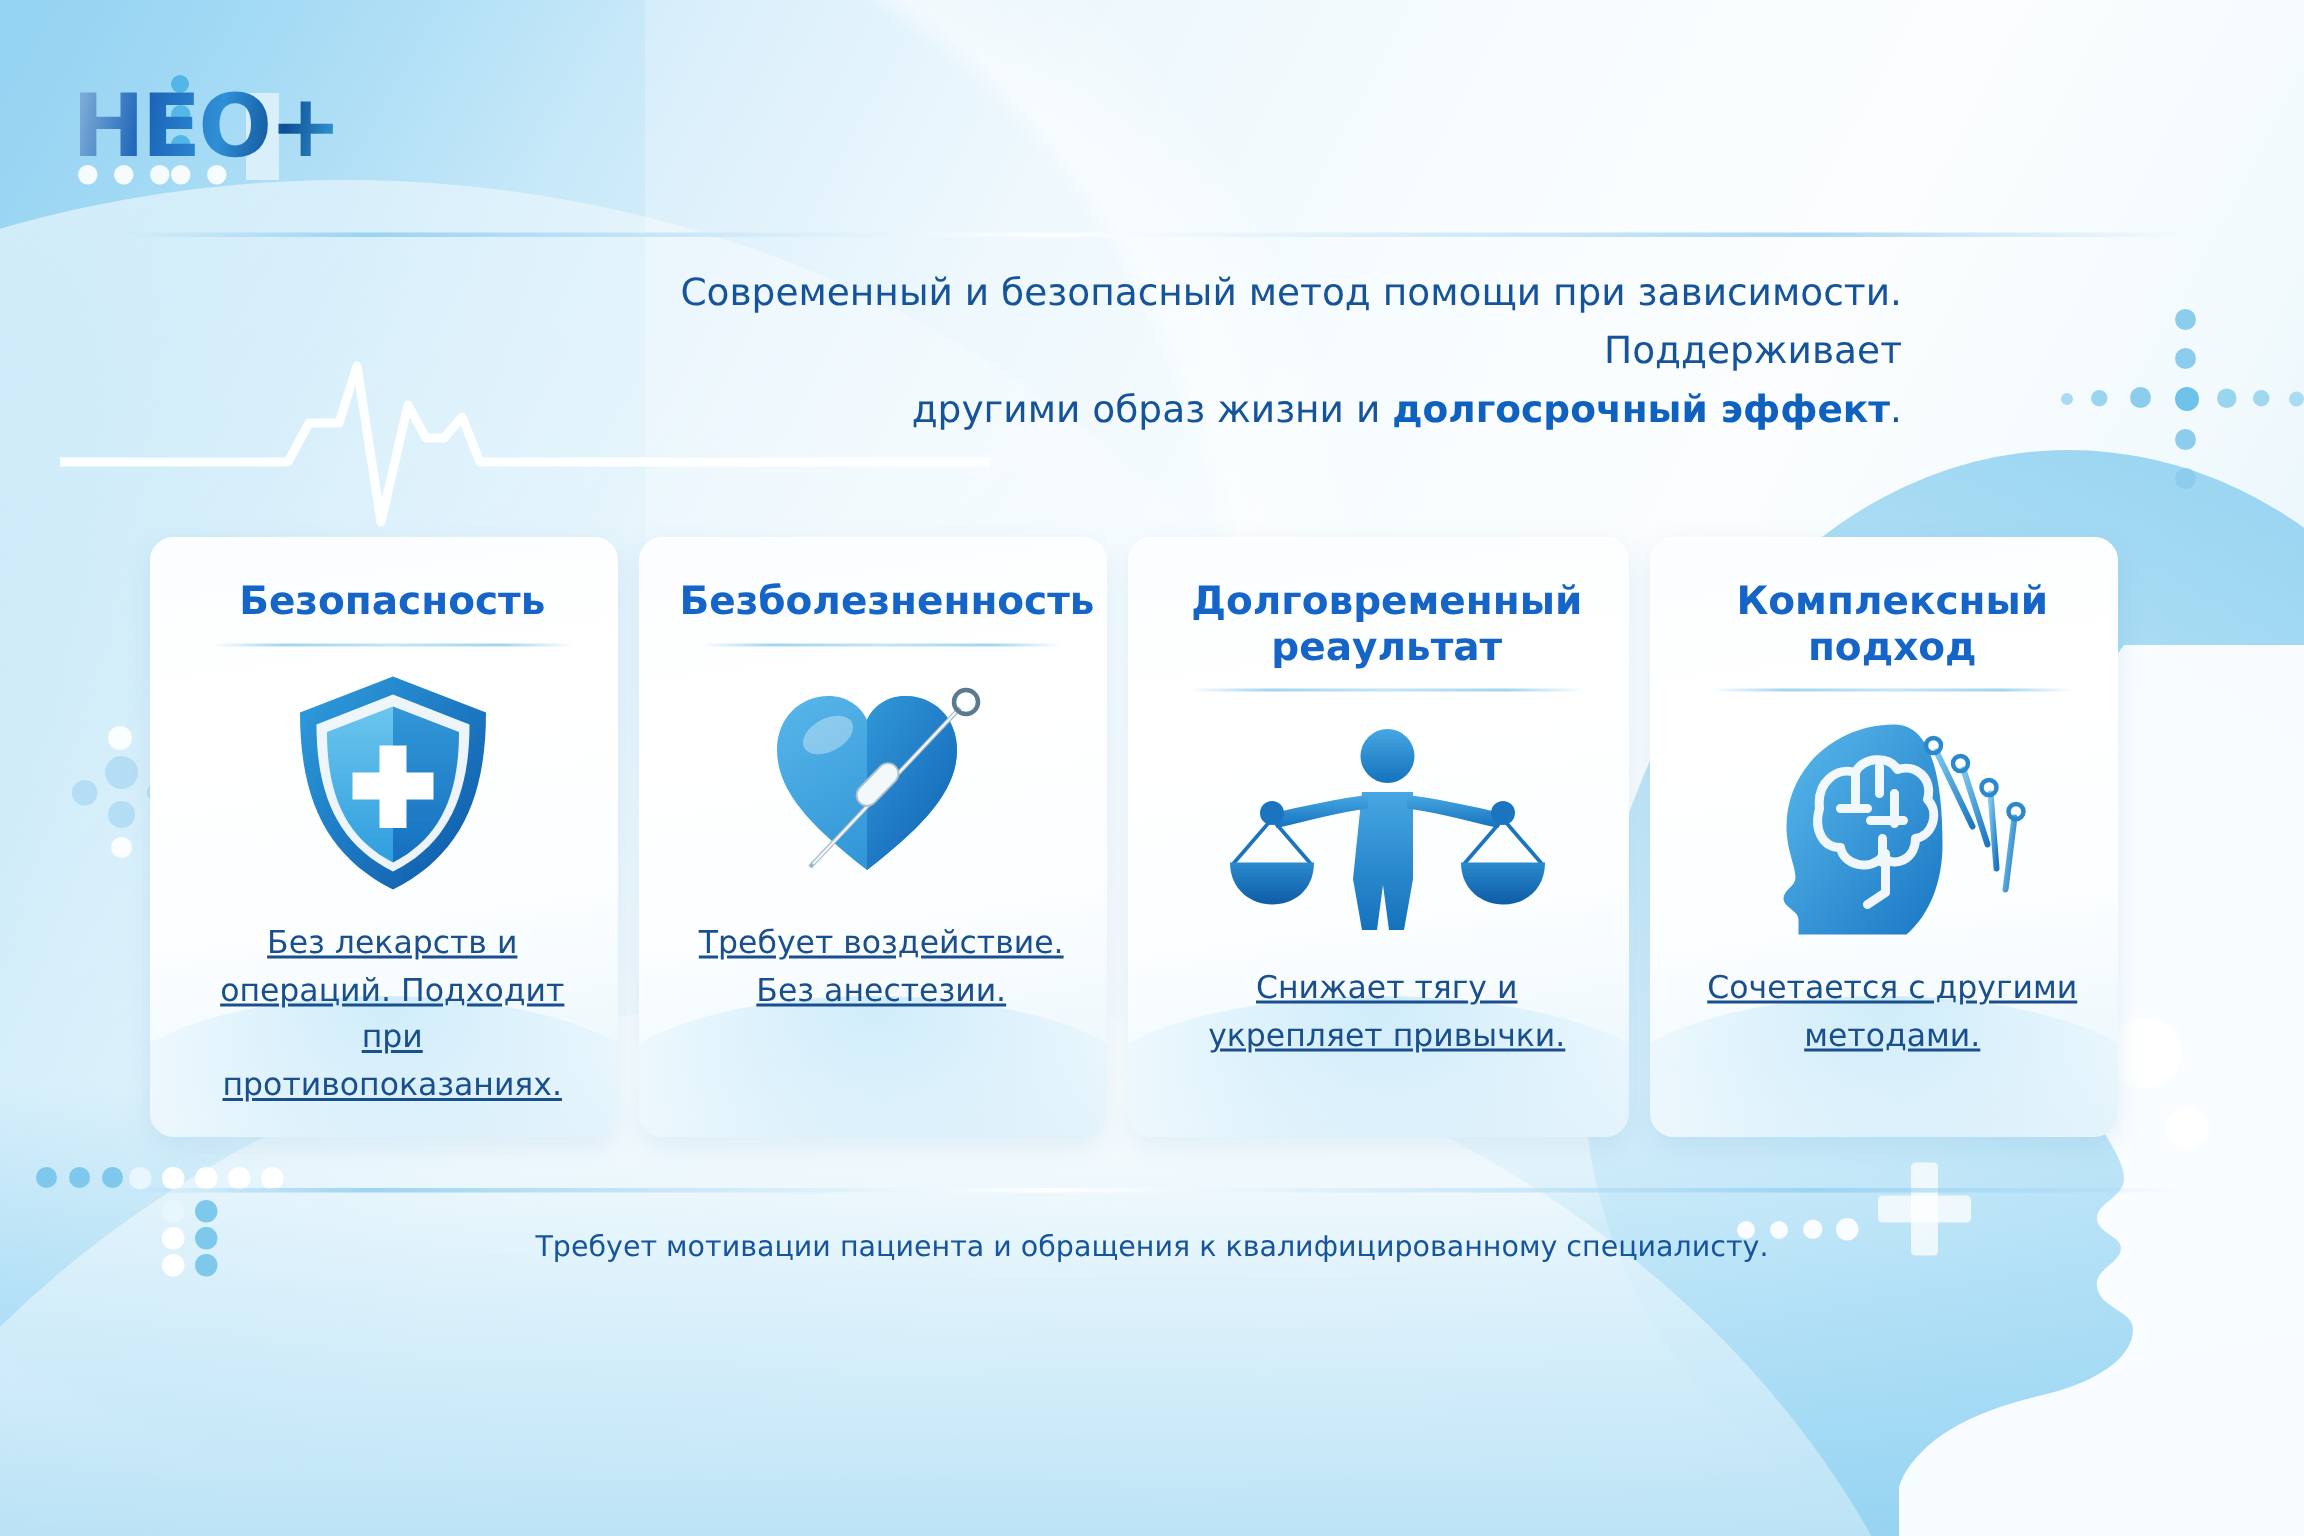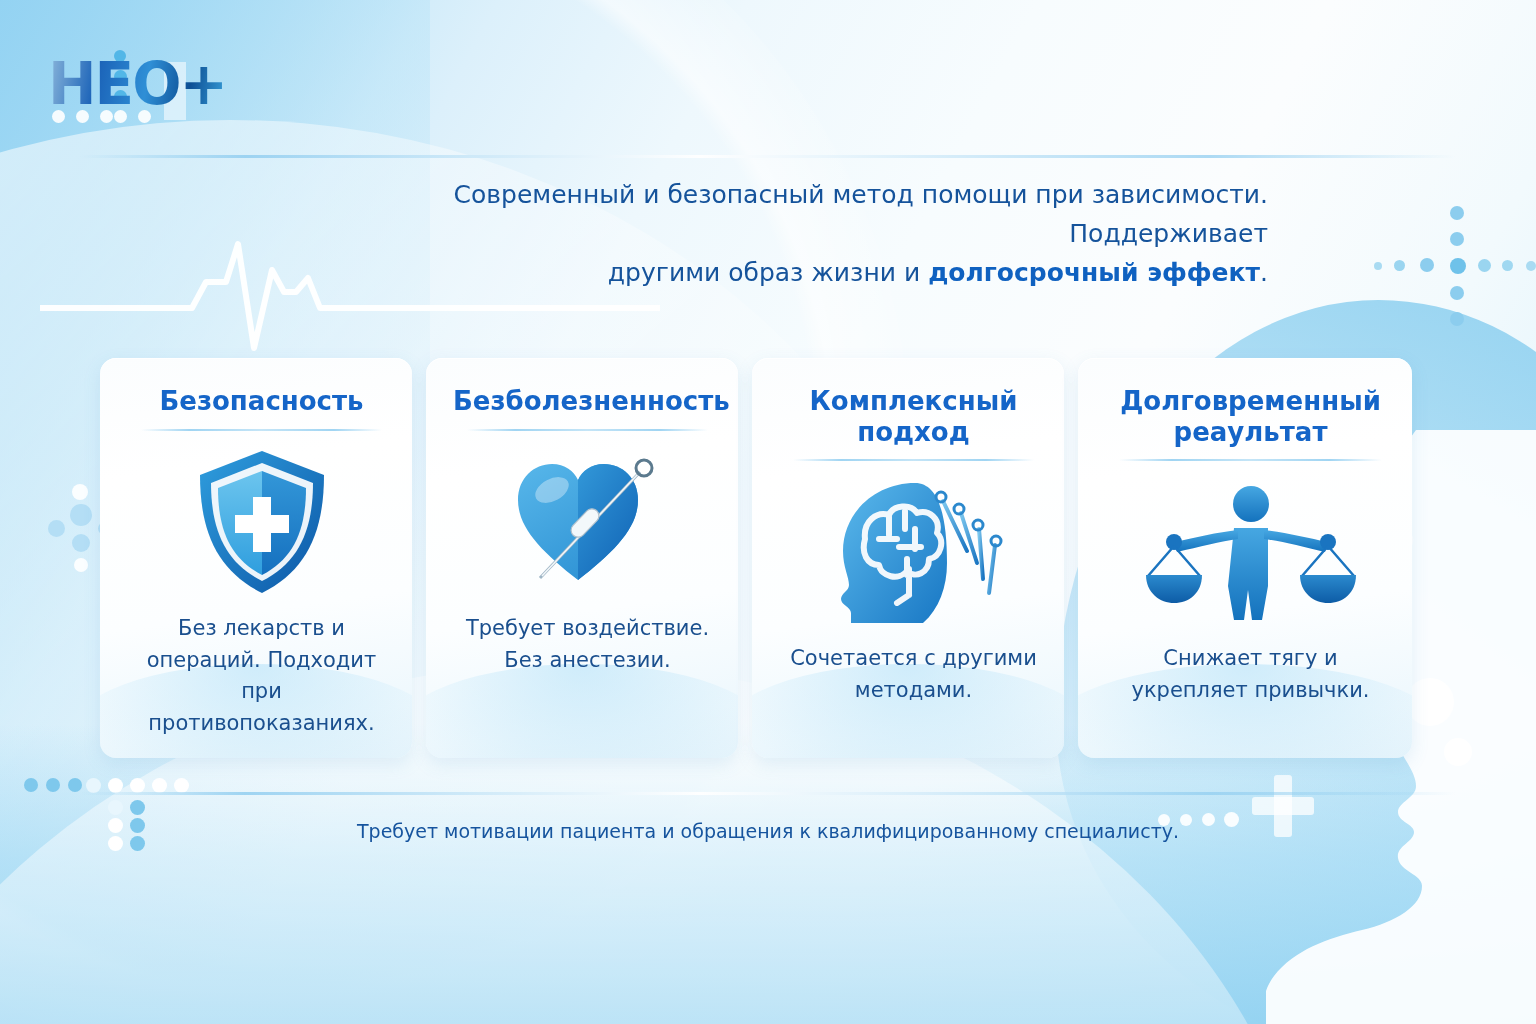--- a/index.html
+++ b/index.html
@@ -176,20 +176,21 @@
     height: 170px;
     display: flex; align-items: center; justify-content: center;
     margin-top: 6px;
   }
   .card-text {
     position: relative; z-index: 2;
     margin: 6px 18px 0;
     text-align: center;
     font-size: 21px; line-height: 1.52; color: #1a4f8e;
     font-family: "DejaVu Sans", sans-serif;
+    text-decoration: underline;
   }
 
   
   #footer-note {
     position: absolute; left: 268px; top: 820px; width: 1000px;
     text-align: center;
     font-size: 19px; color: #16549e;
     font-family: "DejaVu Sans", sans-serif;
   }
 </style>
@@ -362,20 +363,52 @@
           <ellipse cx="40" cy="38" rx="18" ry="11" fill="#ffffff" opacity="0.35" transform="rotate(-28 40 38)"></ellipse>
           <g>
             <line x1="28" y1="126" x2="128" y2="20" stroke="#9fb6c6" stroke-width="3"></line>
             <line x1="30" y1="124" x2="126" y2="22" stroke="#f2f6f9" stroke-width="1.6"></line>
             <rect x="66" y="54" width="14" height="34" rx="7" fill="#f3f8fb" stroke="#aebfcc" stroke-width="1.2" transform="rotate(44 73 71)"></rect>
             <circle cx="132" cy="16" r="8" fill="none" stroke="#5b7a8e" stroke-width="3"></circle>
           </g>
         </svg>
       </div>
       <div class="card-text">Требует воздействие. Без анестезии.</div>
+    </div>
+
+    <div class="card wide">
+      <div class="card-title">Долговременный реаультат</div>
+      <div class="card-divider"></div>
+      <div class="card-icon">
+        <svg width="210" height="140" viewBox="0 0 210 140">
+          <defs>
+            <linearGradient id="prs" x1="0" y1="0" x2="0" y2="1">
+              <stop offset="0%" stop-color="#46a7e2"></stop>
+                <stop offset="100%" stop-color="#1472bd"></stop>
+            </linearGradient>
+            <linearGradient id="pan" x1="0" y1="0" x2="0" y2="1">
+              <stop offset="0%" stop-color="#2b8ace"></stop>
+                <stop offset="100%" stop-color="#0d5ca6"></stop>
+            </linearGradient>
+          </defs>
+          <circle cx="105" cy="22" r="18" fill="url(#prs)"></circle>
+          <path d="M88 46 h34 v58 l-6 34 h-10 l-4 -30 l-4 30 h-10 l-6 -34 z" fill="url(#prs)"></path>
+          <path d="M92 48 C72 50 48 56 28 60 l3 10 c22 -5 44 -11 61 -13 z" fill="url(#prs)"></path>
+          <path d="M118 48 C138 50 162 56 182 60 l-3 10 c-22 -5 -44 -11 -61 -13 z" fill="url(#prs)"></path>
+          <circle cx="28" cy="60" r="8" fill="#1a74c0"></circle>
+          <circle cx="182" cy="60" r="8" fill="#1a74c0"></circle>
+          <g stroke="#1a74c0" stroke-width="2.5" fill="none">
+            <path d="M28 64 L2 94 M28 64 L54 94"></path>
+            <path d="M182 64 L156 94 M182 64 L208 94"></path>
+          </g>
+          <path d="M0 93 h56 c0 18 -13 28 -28 28 C14 121 0 111 0 93 Z" fill="url(#pan)"></path>
+          <path d="M154 93 h56 c0 18 -13 28 -28 28 c-14 0 -28 -10 -28 -28 Z" fill="url(#pan)"></path>
+        </svg>
+      </div>
+      <div class="card-text">Снижает тягу и укрепляет привычки.</div>
     </div>
 
     <div class="card">
       <div class="card-title">Комплексный подход</div>
       <div class="card-divider"></div>
       <div class="card-icon">
         <svg width="190" height="150" viewBox="0 0 190 150">
           <defs>
             <linearGradient id="hdg" x1="0" y1="0" x2="1" y2="1">
               <stop offset="0%" stop-color="#5bb9ec"></stop>
@@ -404,51 +437,19 @@
             <circle cx="122" cy="20" r="5"></circle>
               <circle cx="140" cy="32" r="5"></circle>
             <circle cx="159" cy="48" r="5"></circle>
               <circle cx="177" cy="64" r="5"></circle>
           </g>
         </svg>
       </div>
       <div class="card-text">Сочетается с другими методами.</div>
     </div>
 
-    <div class="card wide">
-      <div class="card-title">Долговременный реаультат</div>
-      <div class="card-divider"></div>
-      <div class="card-icon">
-        <svg width="210" height="140" viewBox="0 0 210 140">
-          <defs>
-            <linearGradient id="prs" x1="0" y1="0" x2="0" y2="1">
-              <stop offset="0%" stop-color="#46a7e2"></stop>
-                <stop offset="100%" stop-color="#1472bd"></stop>
-            </linearGradient>
-            <linearGradient id="pan" x1="0" y1="0" x2="0" y2="1">
-              <stop offset="0%" stop-color="#2b8ace"></stop>
-                <stop offset="100%" stop-color="#0d5ca6"></stop>
-            </linearGradient>
-          </defs>
-          <circle cx="105" cy="22" r="18" fill="url(#prs)"></circle>
-          <path d="M88 46 h34 v58 l-6 34 h-10 l-4 -30 l-4 30 h-10 l-6 -34 z" fill="url(#prs)"></path>
-          <path d="M92 48 C72 50 48 56 28 60 l3 10 c22 -5 44 -11 61 -13 z" fill="url(#prs)"></path>
-          <path d="M118 48 C138 50 162 56 182 60 l-3 10 c-22 -5 -44 -11 -61 -13 z" fill="url(#prs)"></path>
-          <circle cx="28" cy="60" r="8" fill="#1a74c0"></circle>
-          <circle cx="182" cy="60" r="8" fill="#1a74c0"></circle>
-          <g stroke="#1a74c0" stroke-width="2.5" fill="none">
-            <path d="M28 64 L2 94 M28 64 L54 94"></path>
-            <path d="M182 64 L156 94 M182 64 L208 94"></path>
-          </g>
-          <path d="M0 93 h56 c0 18 -13 28 -28 28 C14 121 0 111 0 93 Z" fill="url(#pan)"></path>
-          <path d="M154 93 h56 c0 18 -13 28 -28 28 c-14 0 -28 -10 -28 -28 Z" fill="url(#pan)"></path>
-        </svg>
-      </div>
-      <div class="card-text">Снижает тягу и укрепляет привычки.</div>
-    </div>
-
   </div>
 
   <div class="hrule" id="rule-bottom"></div>
 
   <p id="footer-note">Требует мотивации пациента и обращения к квалифицированному специалисту.</p>
 
 </div>
 
 </body></html>

